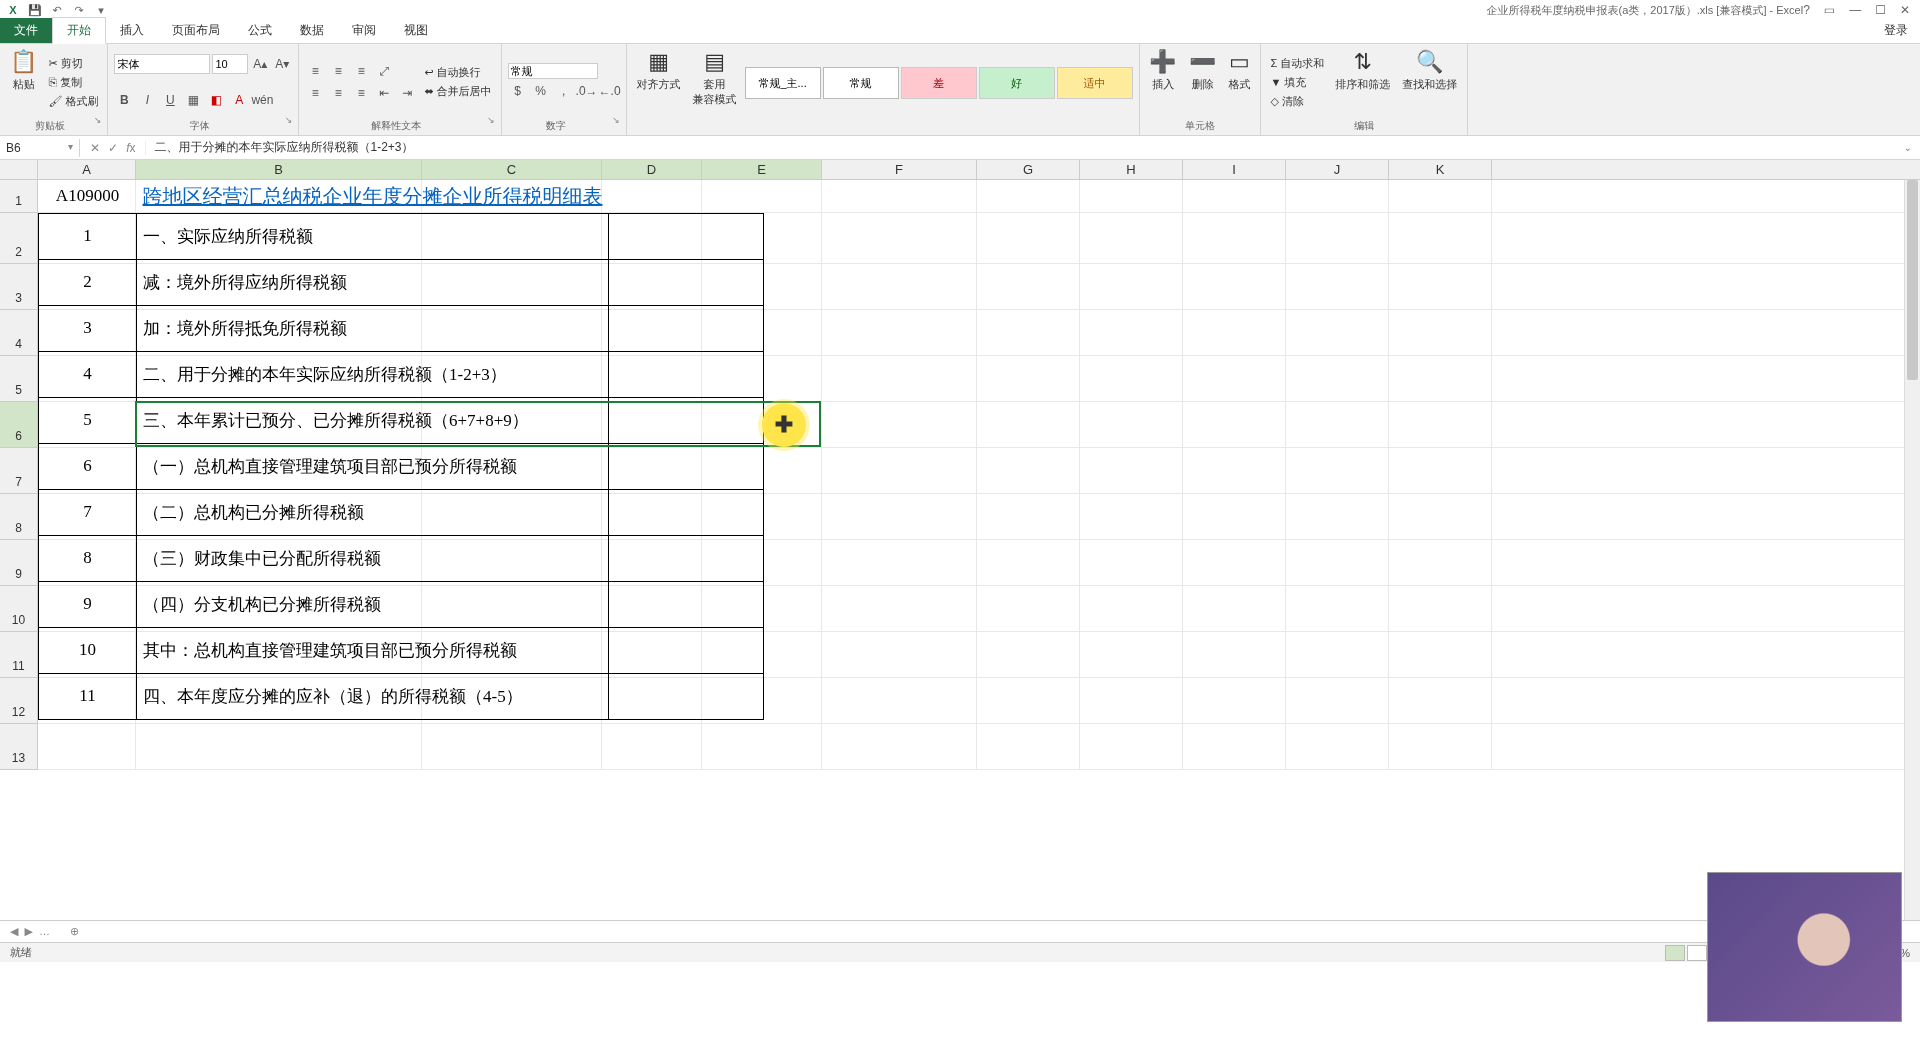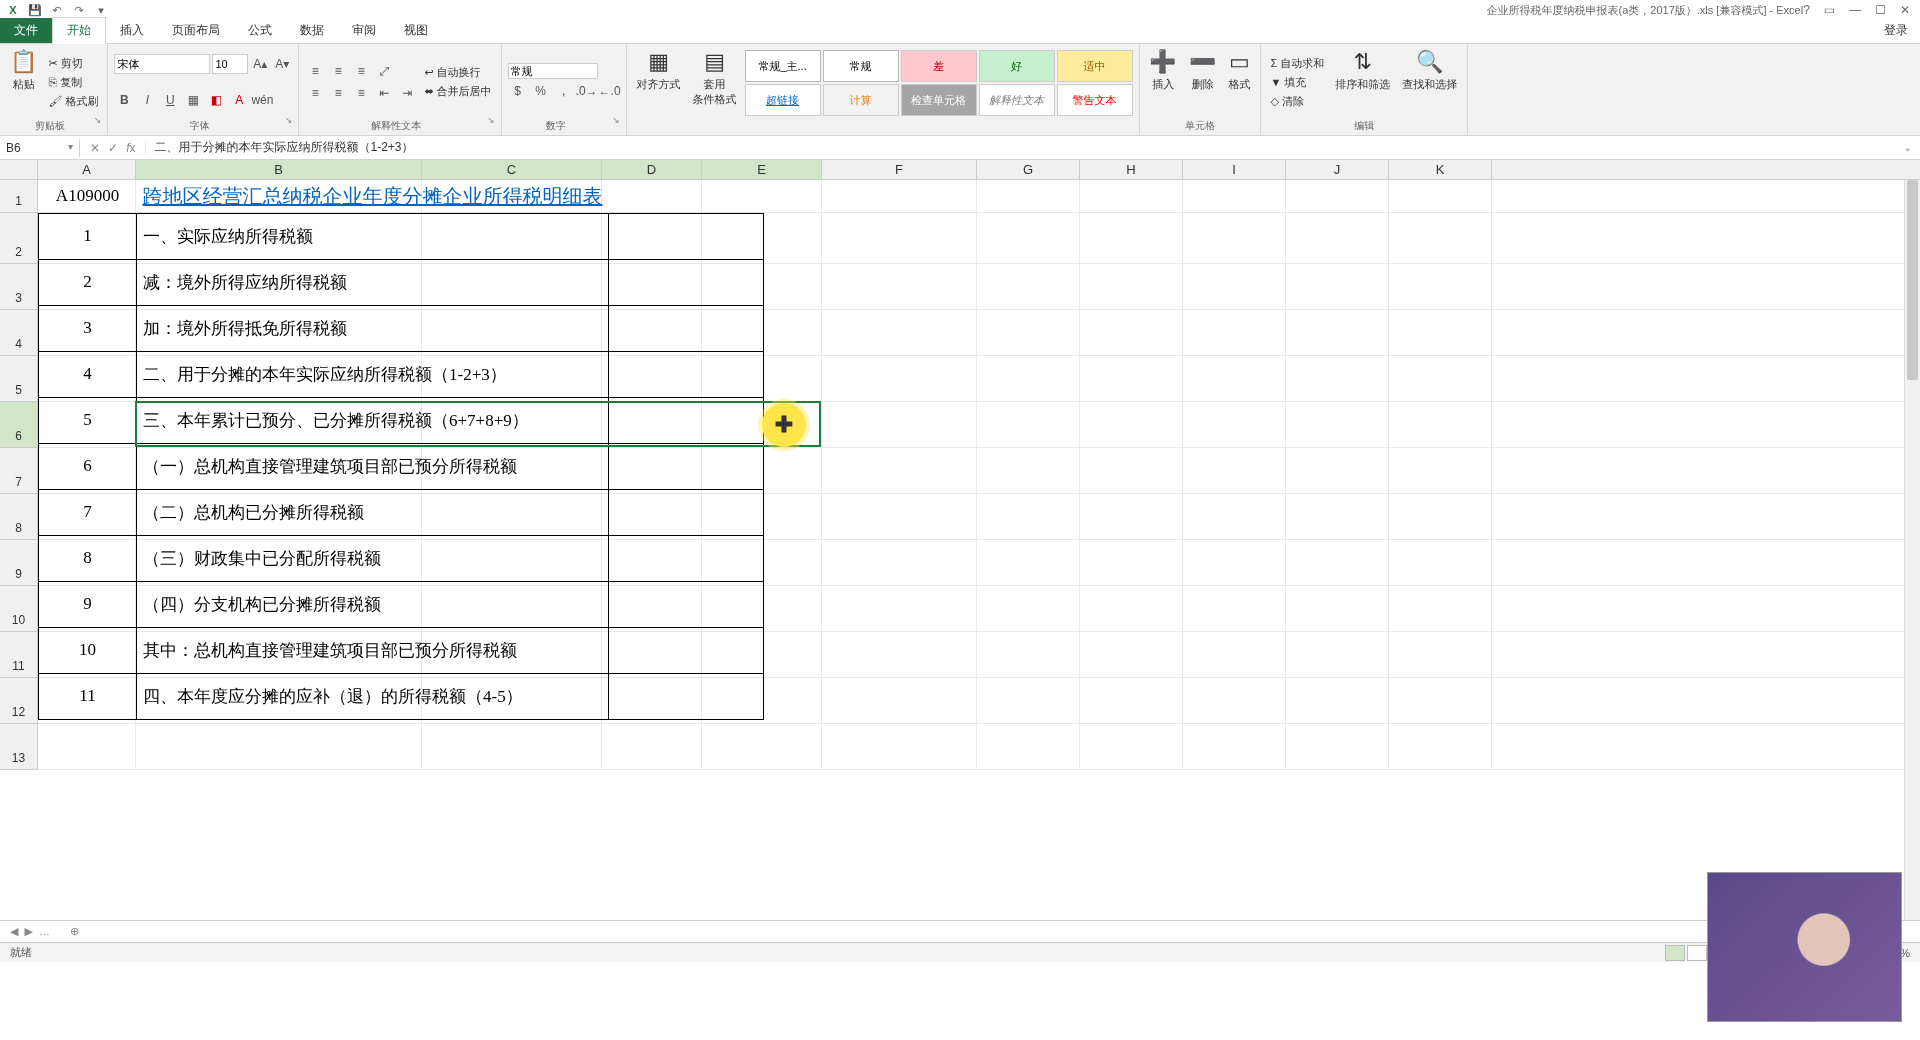--- a/index.html
+++ b/index.html
@@ -242,36 +242,29 @@
 
   <div class="ribbon-group" style="flex:0 0 auto;">
     <div class="ribbon-group-content">
       <div class="rg-btn-lg">
           <span class="icon">▦</span>
           <span>对齐方式</span>
         </div>
       <div class="rg-btn-lg">
           <span class="icon">▤</span>
           <span style="white-space:pre-line;text-align:center;">套用
-条件格式</span>
+兼容模式</span>
         </div>
       <div id="style-gallery-host" class="rg-col" style="gap:2px;">
           <div class="style-gallery">
             <div class="style-cell" style="background: rgb(255, 255, 255); color: rgb(0, 0, 0); border-color: rgb(184, 184, 184);">常规_主...</div>
             <div class="style-cell" style="background: rgb(255, 255, 255); color: rgb(0, 0, 0); border-color: rgb(184, 184, 184);">常规</div>
             <div class="style-cell" style="background: rgb(255, 199, 206); color: rgb(156, 0, 6);">差</div>
             <div class="style-cell" style="background: rgb(198, 239, 206); color: rgb(0, 97, 0);">好</div>
             <div class="style-cell" style="background: rgb(255, 235, 156); color: rgb(156, 87, 0);">适中</div>
-          </div>
-          <div class="style-gallery">
-            <div class="style-cell" style="background: rgb(255, 255, 255); color: rgb(5, 99, 193); text-decoration: underline;">超链接</div>
-            <div class="style-cell" style="background: rgb(242, 242, 242); color: rgb(250, 125, 0);">计算</div>
-            <div class="style-cell" style="background: rgb(165, 165, 165); color: rgb(255, 255, 255);">检查单元格</div>
-            <div class="style-cell" style="background: rgb(255, 255, 255); color: rgb(127, 127, 127); font-style: italic;">解释性文本</div>
-            <div class="style-cell" style="background: rgb(255, 255, 255); color: rgb(255, 0, 0);">警告文本</div>
           </div>
         </div>
     </div>
   </div>
 
   <div class="ribbon-group">
     <div class="ribbon-group-content">
       <div class="rg-btn-lg">
           <span class="icon">➕</span>
           <span>插入</span>

